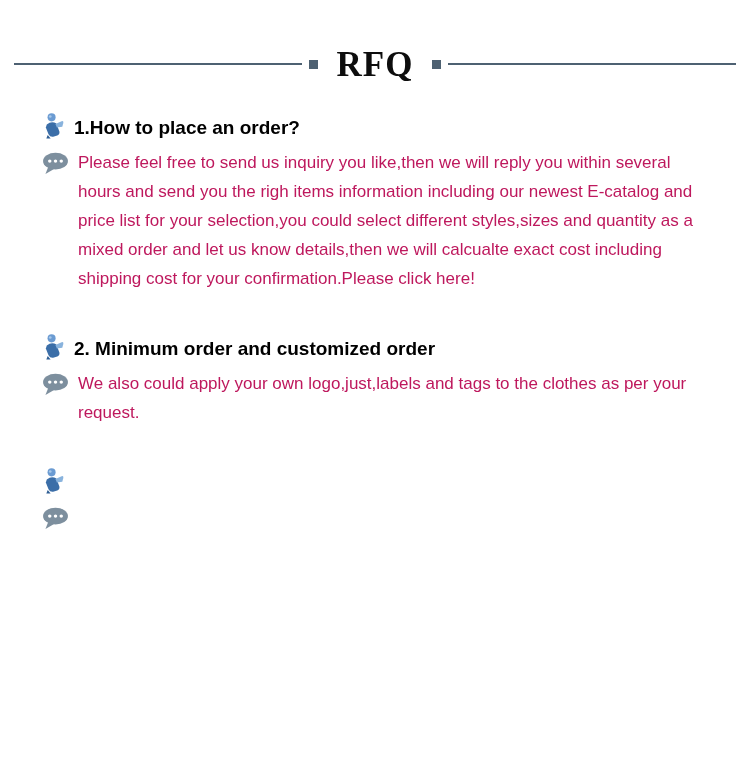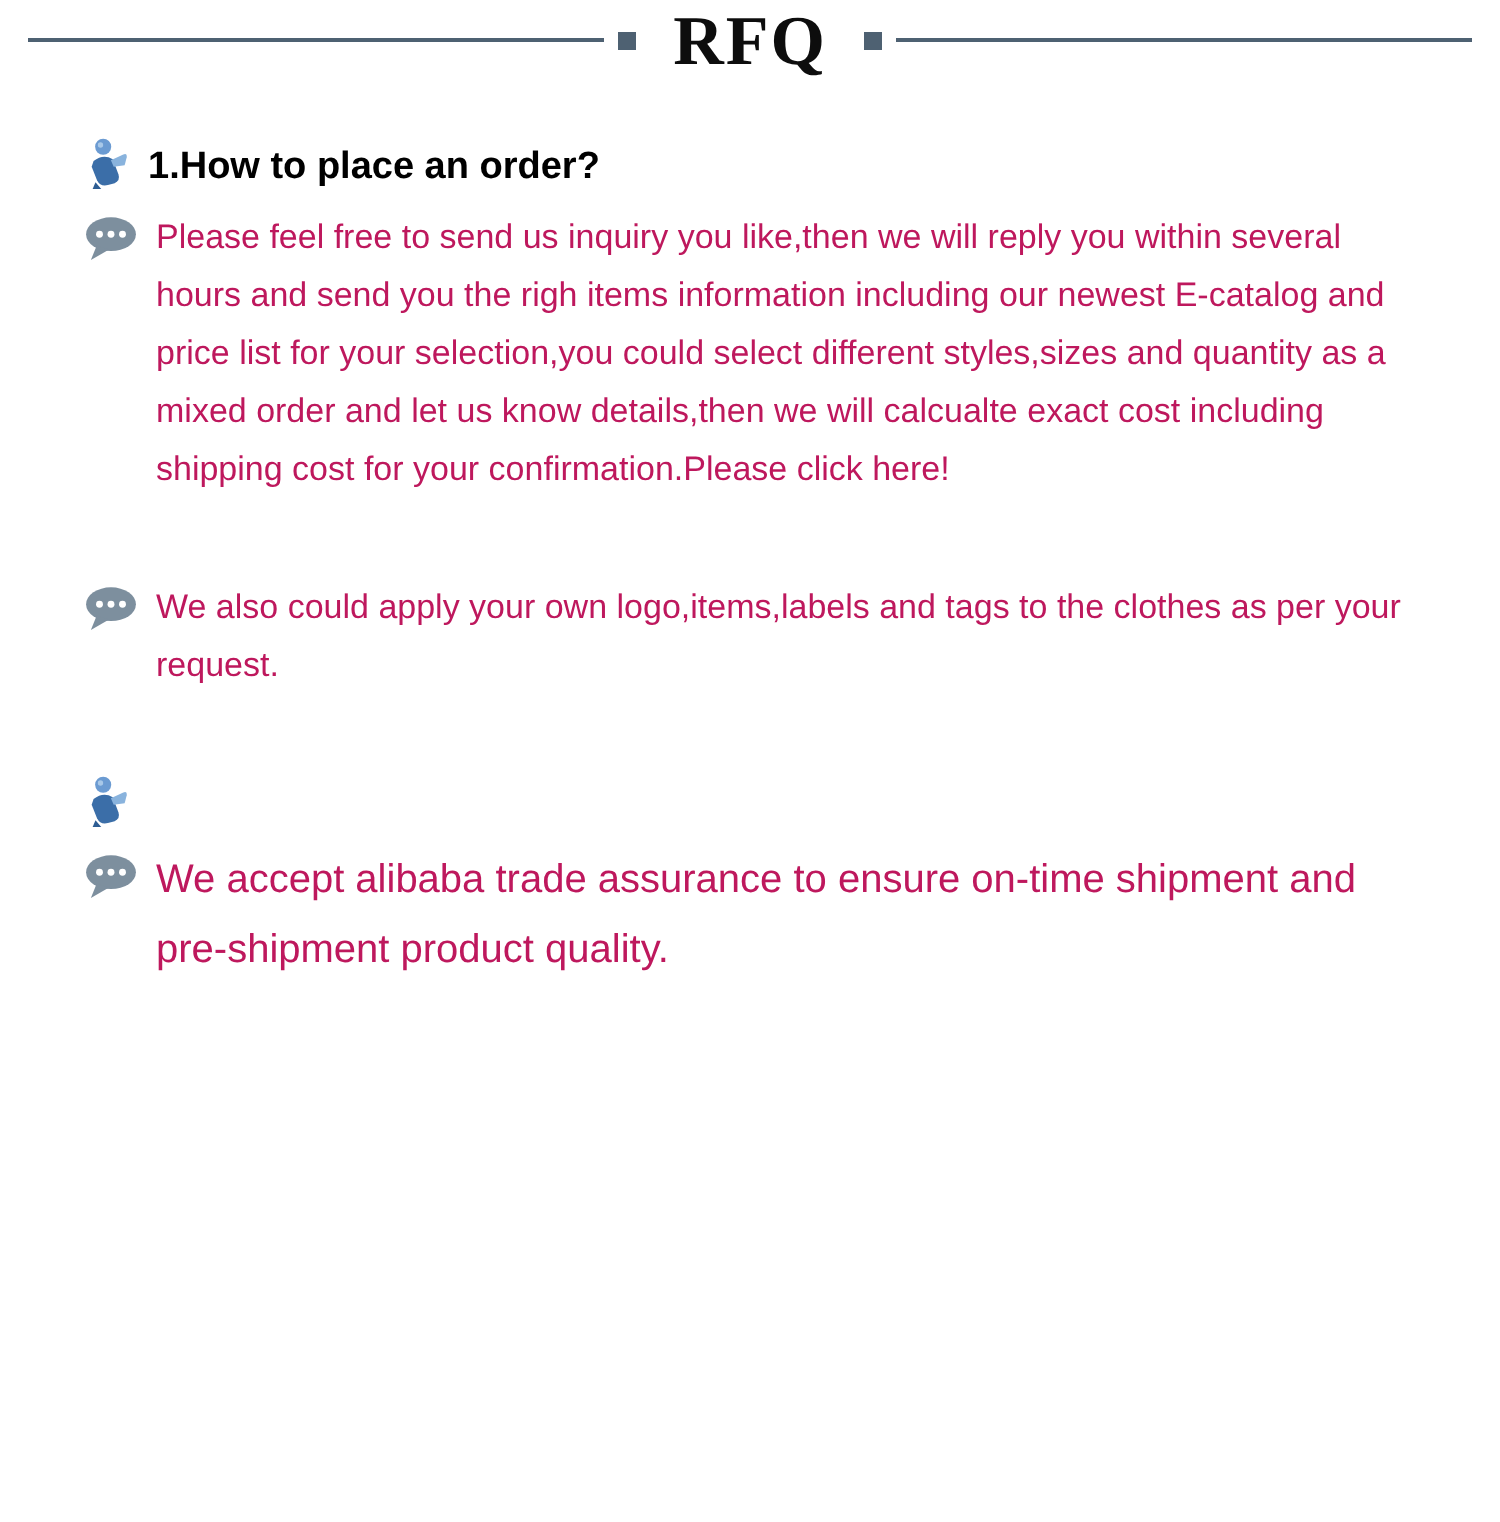--- a/index.html
+++ b/index.html
@@ -10,20 +10,21 @@
     font-family: "Liberation Sans", sans-serif;
     color: #1a1a1a;
     overflow: hidden;
     position: relative;
   }
 
   
   .header {
     display: flex;
     align-items: center;
+    margin-top: 44px;
     padding: 0 14px;
     height: 40px;
     text-align: right;
   }
   .rule {
     flex: 1;
     height: 2px;
     background: #4e6172;
   }
   .end-cap {
@@ -125,30 +126,40 @@
         <circle cx="14" cy="9.5" r="1.8" fill="#ffffff"></circle>
         <circle cx="20" cy="9.5" r="1.8" fill="#ffffff"></circle>
       </svg>
       <div class="a-text">
         <p>Please feel free to send us inquiry you like,then we will reply you within several hours and send you the righ items information including our newest E-catalog and price list for your selection,you could select different styles,sizes and quantity as a mixed order and let us know details,then we will calcualte exact cost including shipping cost for your confirmation.Please click here!</p>
       </div>
     </div>
   </div>
 
   <div class="section">
+    <div class="q-row">
+      <svg class="q-icon" viewBox="0 0 24 28">
+        <circle cx="10" cy="5.5" r="4.2" fill="#6b9bd2"></circle>
+        <circle cx="8.6" cy="4.6" r="1.4" fill="#a8c8e8"></circle>
+        <path d="M5 13 Q10 9 15 12 L18 20 Q19 23 16 24.5 L12.5 25.5 Q8.5 26.5 6.8 23 L4 16 Z" fill="#3b6ea8"></path>
+        <path d="M14 12.5 L20.5 9.5 Q22.5 8.6 22.3 11 L21.2 15.2 L15.5 16 Z" fill="#89b3dd"></path>
+        <path d="M6 24 L4.5 27.5 L9 27.5 Z" fill="#2d5d93"></path>
+      </svg>
+      <div class="q-text">2. Minimum order and customized order</div>
+    </div>
     <div class="a-row">
       <svg class="a-icon" viewBox="0 0 28 24">
         <ellipse cx="14" cy="9.5" rx="13" ry="8.8" fill="#7d8f9e"></ellipse>
         <path d="M6.5 15.5 L3.5 23 L13 17.5 Z" fill="#7d8f9e"></path>
         <circle cx="8" cy="9.5" r="1.8" fill="#ffffff"></circle>
         <circle cx="14" cy="9.5" r="1.8" fill="#ffffff"></circle>
         <circle cx="20" cy="9.5" r="1.8" fill="#ffffff"></circle>
       </svg>
       <div class="a-text">
-        <p>We also could apply your own logo,items,labels and tags to the clothes as per your request.</p>
+        <p>We also could apply your own logo,just,labels and tags to the clothes as per your request.</p>
       </div>
     </div>
   </div>
 
   <div class="section big">
     <div class="q-row">
       <svg class="q-icon" viewBox="0 0 24 28">
         <circle cx="10" cy="5.5" r="4.2" fill="#6b9bd2"></circle>
         <circle cx="8.6" cy="4.6" r="1.4" fill="#a8c8e8"></circle>
         <path d="M5 13 Q10 9 15 12 L18 20 Q19 23 16 24.5 L12.5 25.5 Q8.5 26.5 6.8 23 L4 16 Z" fill="#3b6ea8"></path>
@@ -158,18 +169,17 @@
     </div>
     <div class="a-row">
       <svg class="a-icon" viewBox="0 0 28 24">
         <ellipse cx="14" cy="9.5" rx="13" ry="8.8" fill="#7d8f9e"></ellipse>
         <path d="M6.5 15.5 L3.5 23 L13 17.5 Z" fill="#7d8f9e"></path>
         <circle cx="8" cy="9.5" r="1.8" fill="#ffffff"></circle>
         <circle cx="14" cy="9.5" r="1.8" fill="#ffffff"></circle>
         <circle cx="20" cy="9.5" r="1.8" fill="#ffffff"></circle>
       </svg>
       <div class="a-text">
-        <p>We accept alibaba trade assurance to ensure on-time shipment and pre-shipment product quality.</p>
       </div>
     </div>
   </div>
 
 </div>
 
 </body></html>

